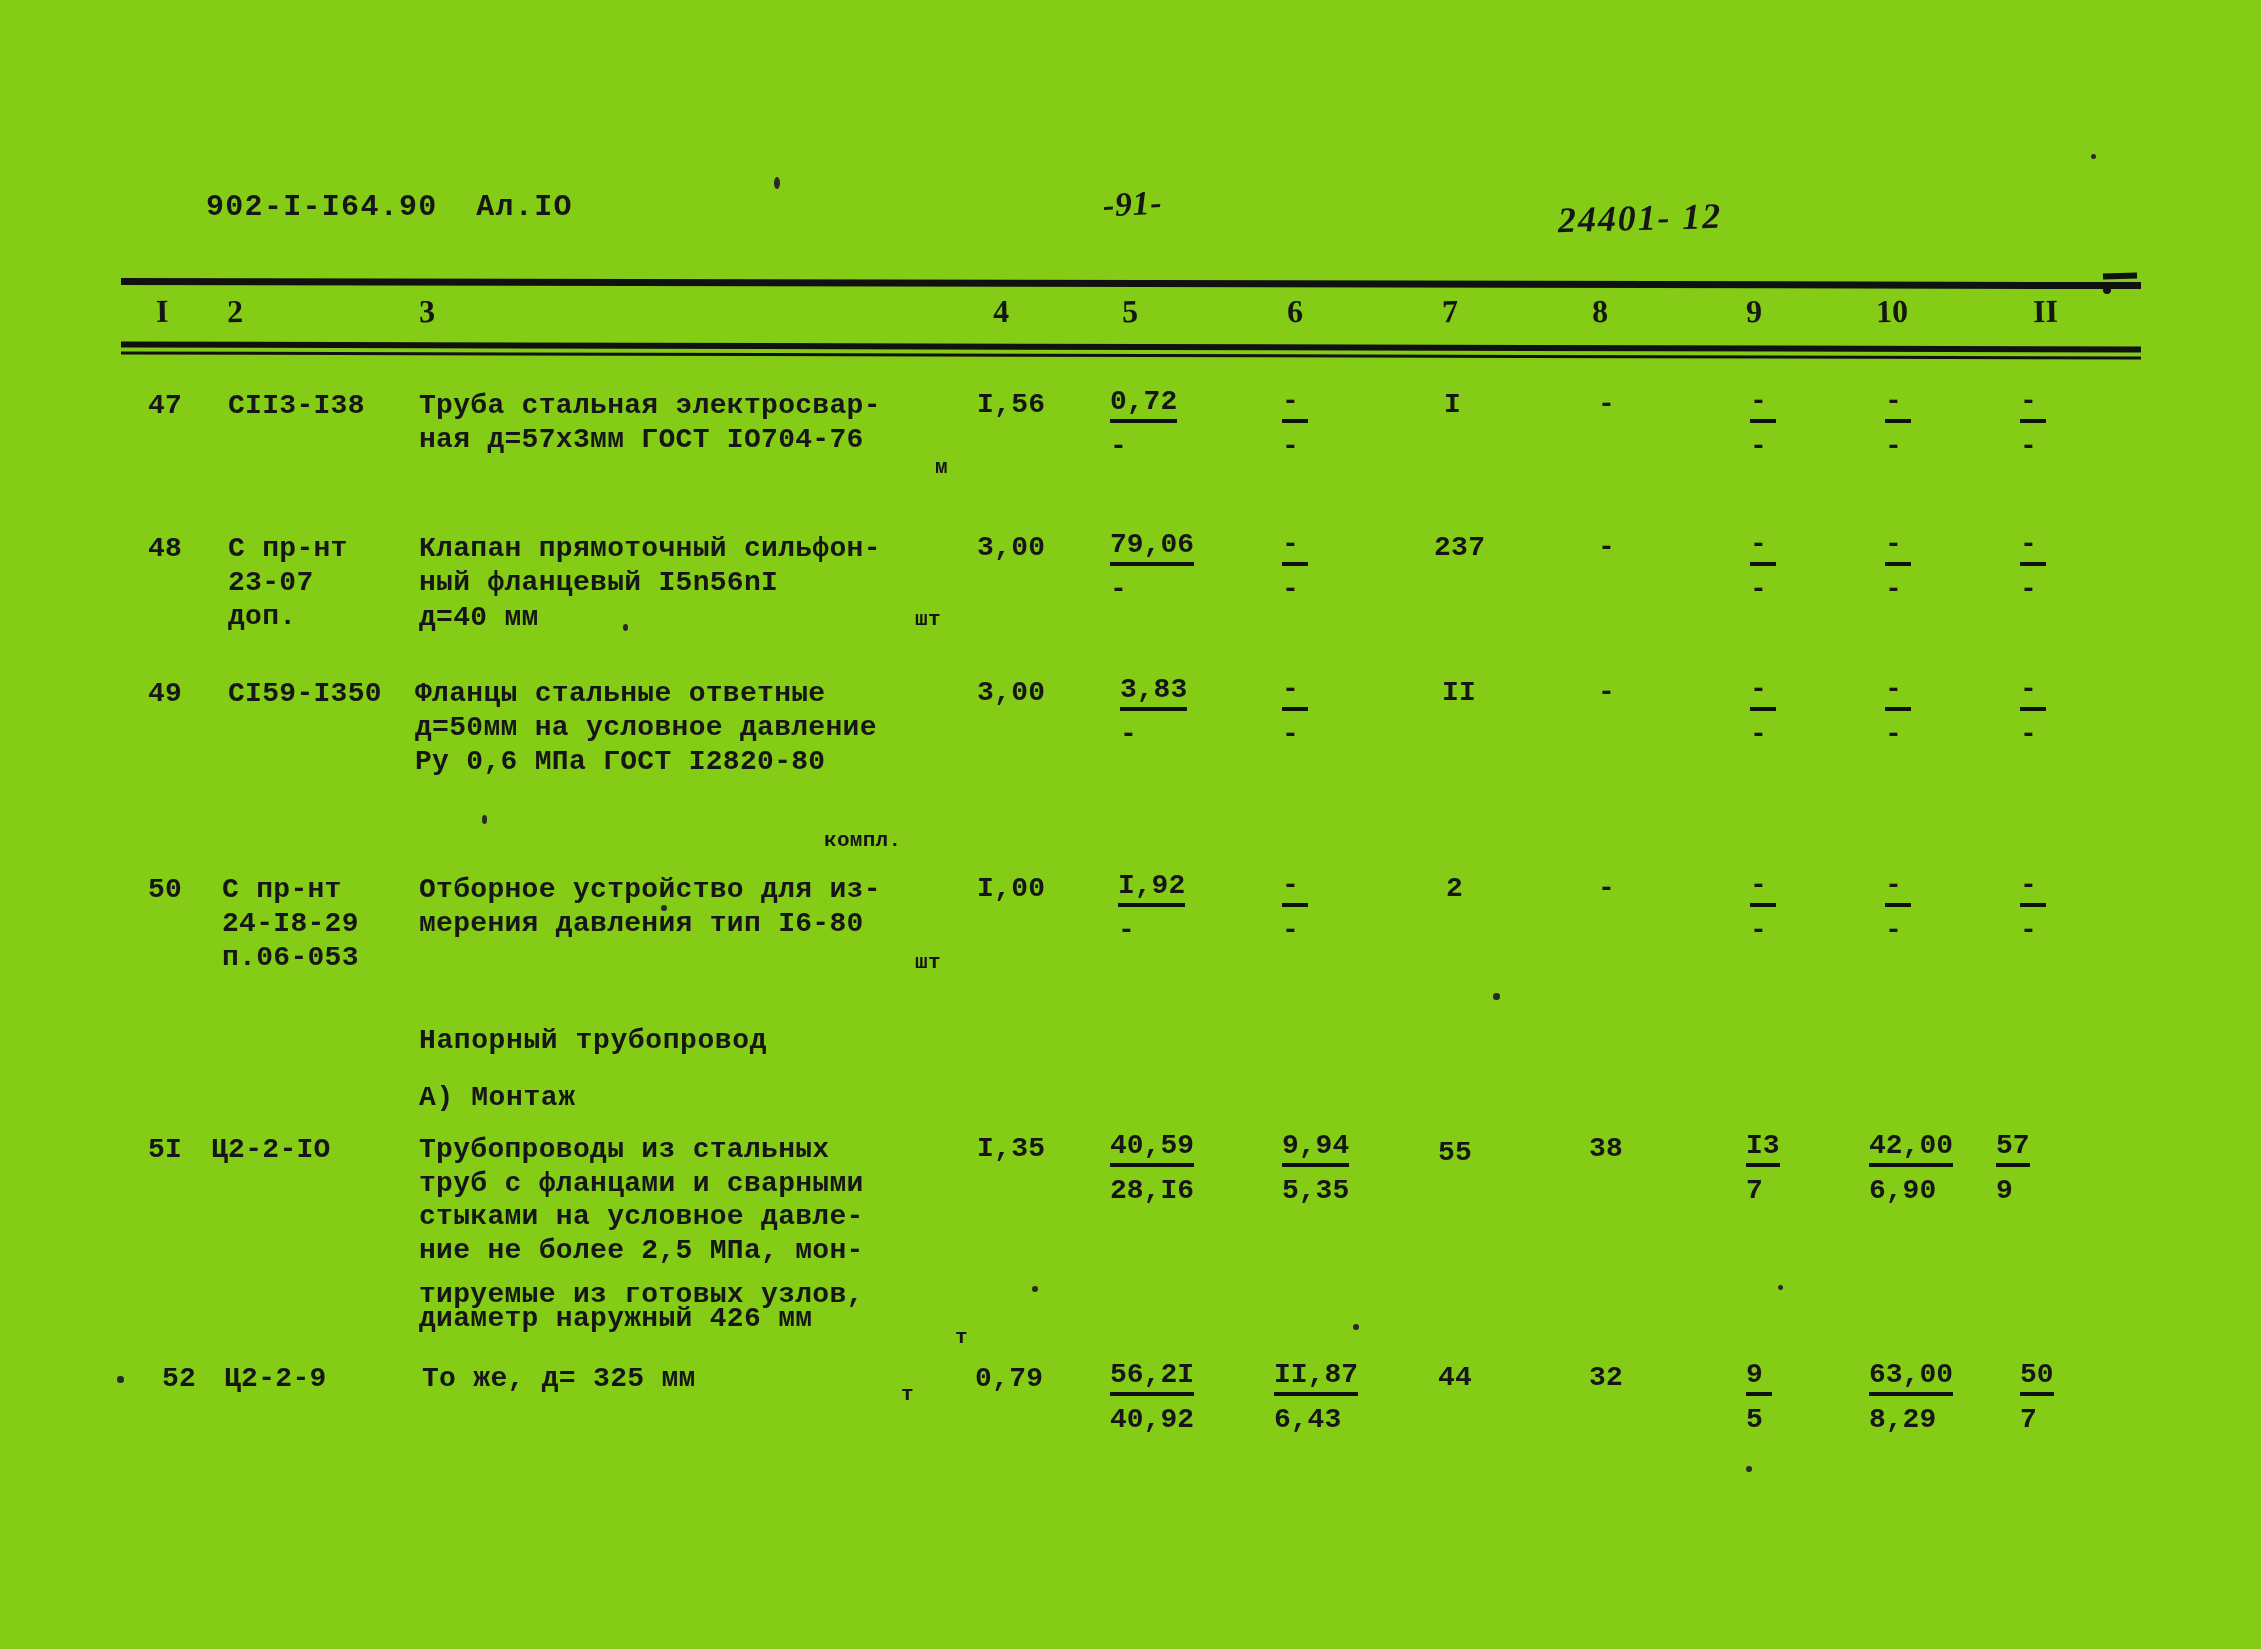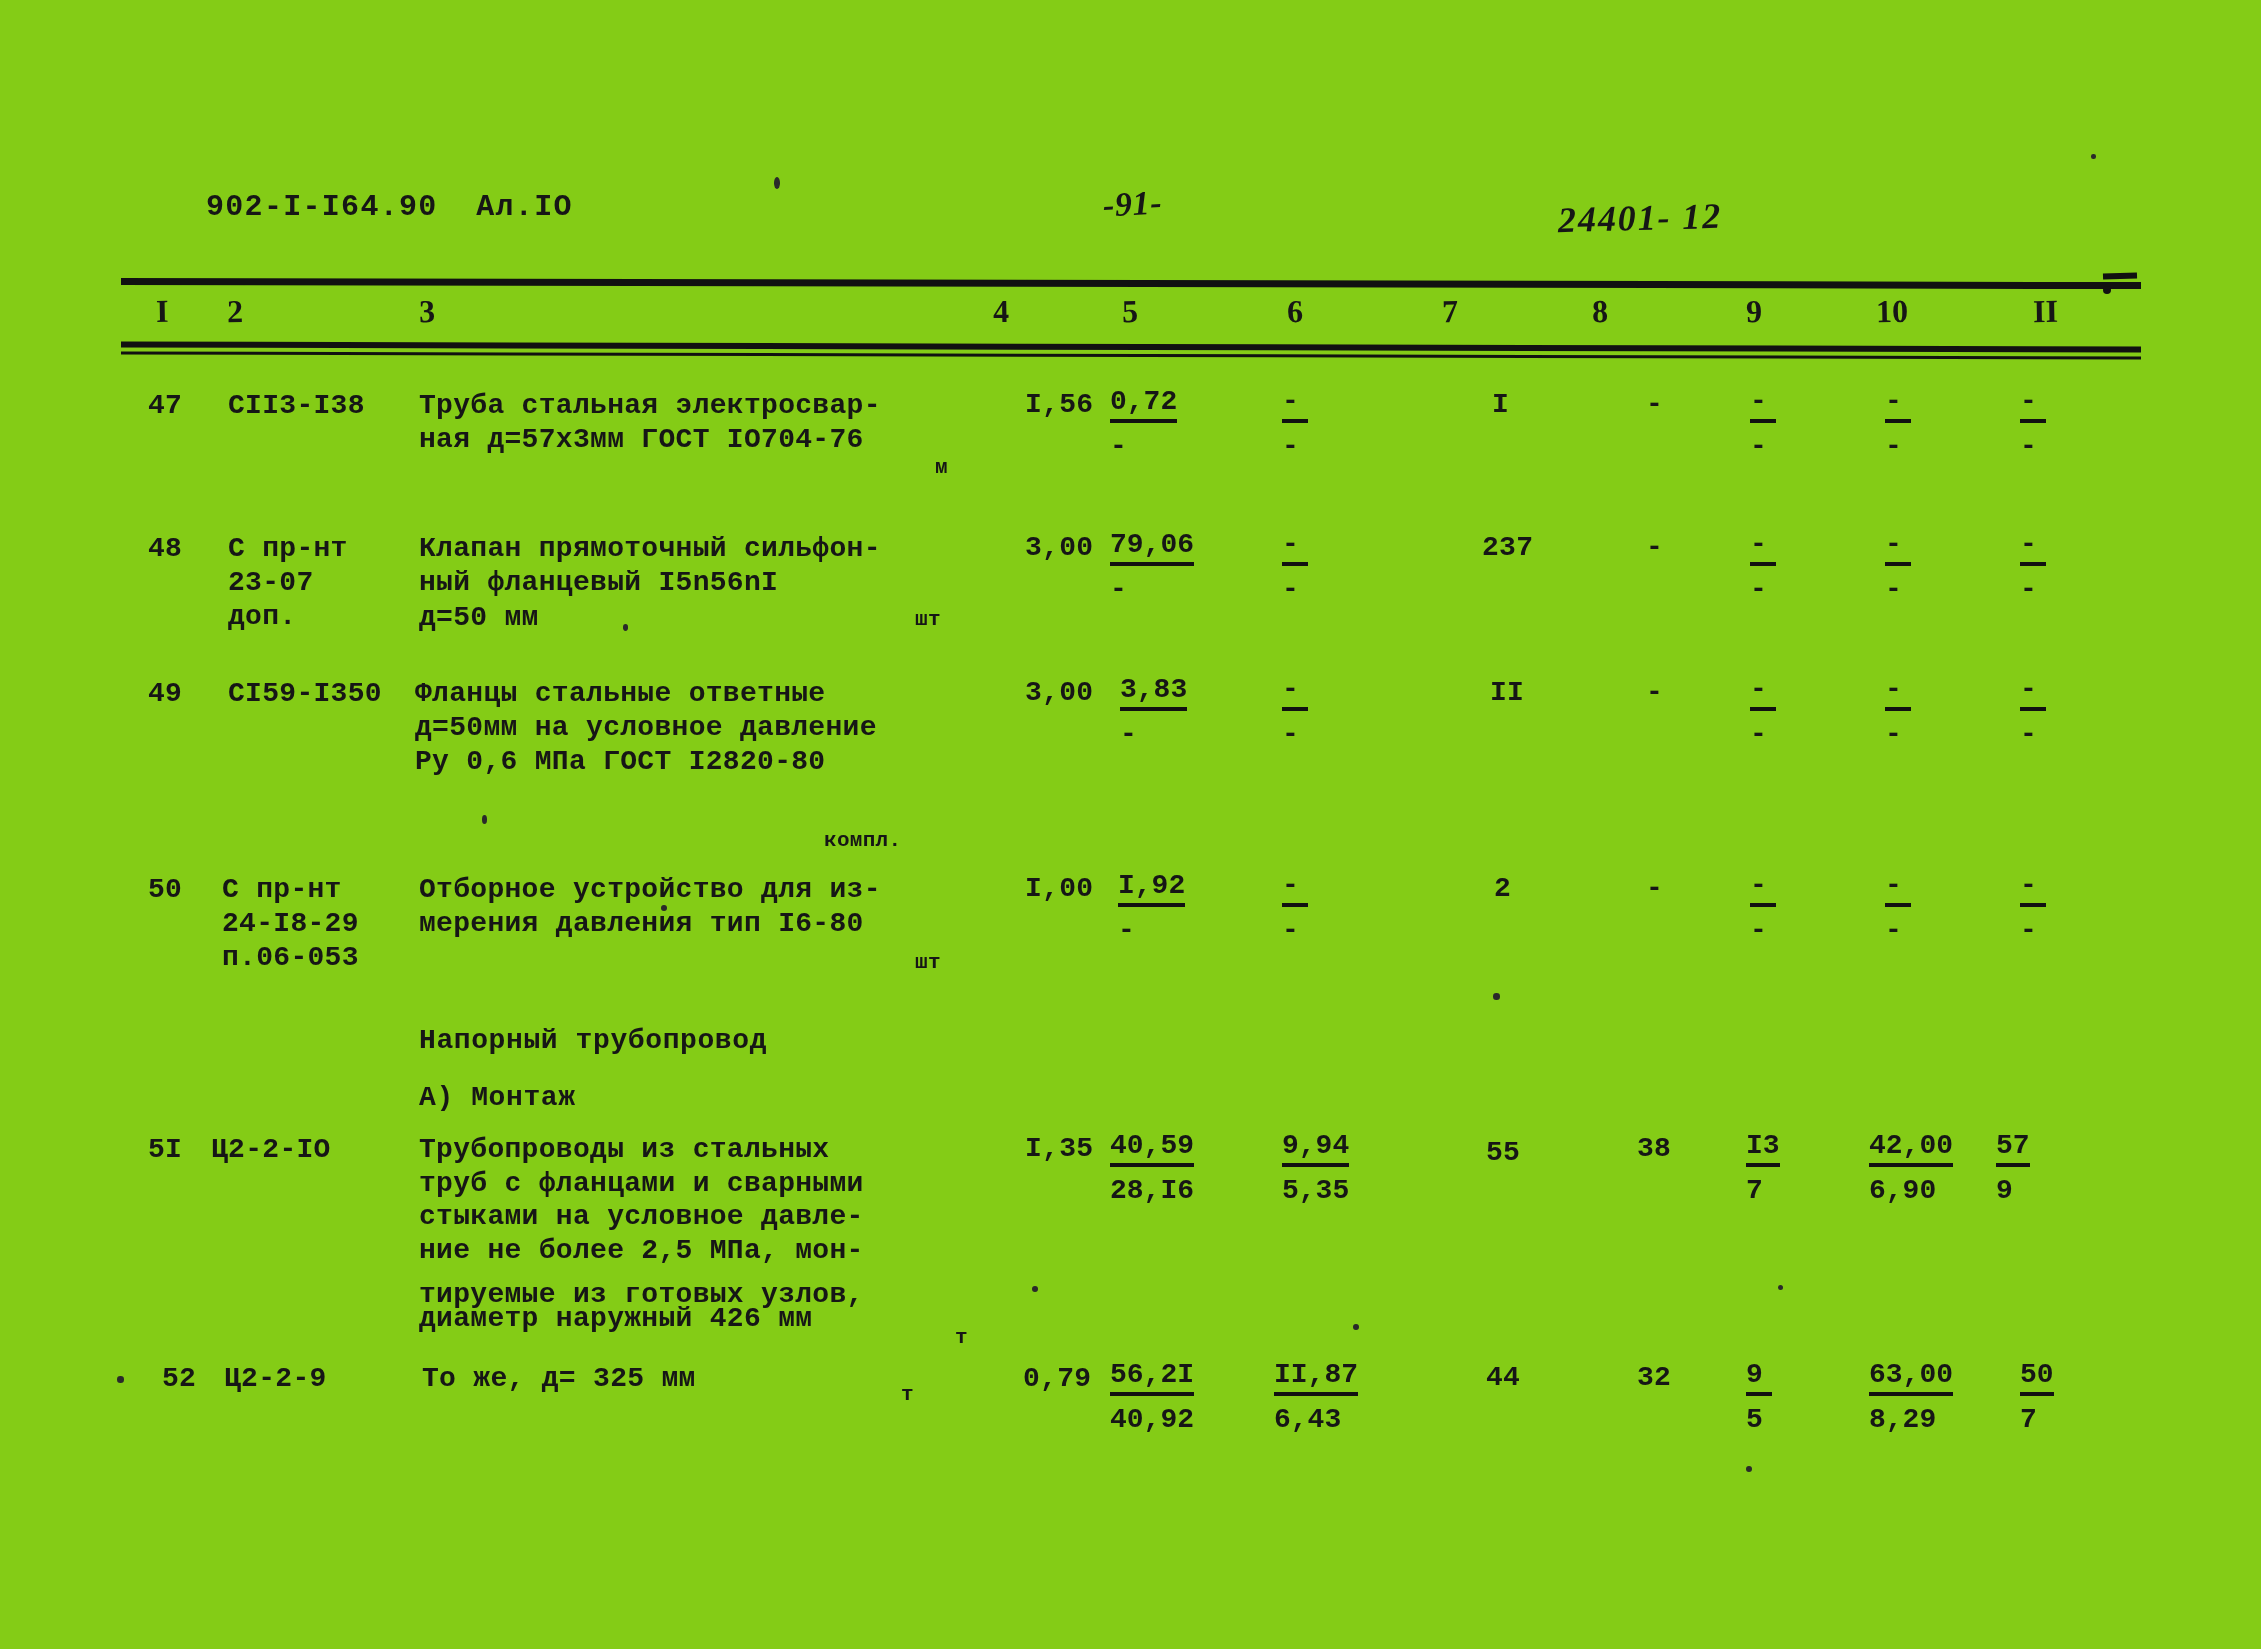--- a/index.html
+++ b/index.html
@@ -122,21 +122,20 @@
   .c-desc  { font-size: 28px; }
   .unit    { font-size: 21px; font-weight: 700; }
 
   .val {
     position: absolute;
     font-size: 28px;
     font-weight: 700;
     letter-spacing: 0.3px;
     white-space: pre;
     text-align: left;
-    margin-left: 48px;
   }
   .frac {
     position: absolute;
     width: 123px;
     text-align: left;
   }
   .frac .top {
     display: block;
     font-size: 28px;
     font-weight: 700;
@@ -229,21 +228,21 @@
     </div>
   </div>
 
   <div class="row" style="top:532px;">
     <div class="cell c-num" style="left:148px; top:0;">48</div>
     <div class="cell c-code" style="left:228px; top:0;">С пр-нт
 23-07
 доп.</div>
     <div class="cell c-desc" style="left:419px; top:0;">Клапан прямоточный сильфон-</div>
     <div class="cell c-desc" style="left:419px; top:34px;">ный фланцевый I5n56nI</div>
-    <div class="cell c-desc" style="left:419px; top:69px;">д=50 мм</div>
+    <div class="cell c-desc" style="left:419px; top:69px;">д=40 мм</div>
     <div class="cell unit" style="left:915px; top:71px;">шт</div>
 
     <div class="val" style="left:977px; top:0;">3,00</div>
     <div class="frac" style="left:1110px; top:-2.6px;">
       <span class="top">79,06</span>
       <span class="bot">-</span>
     </div>
     <div class="frac" style="left:1282px; top:-2.6px;">
       <span class="top">-</span>
       <span class="bot">-</span>

